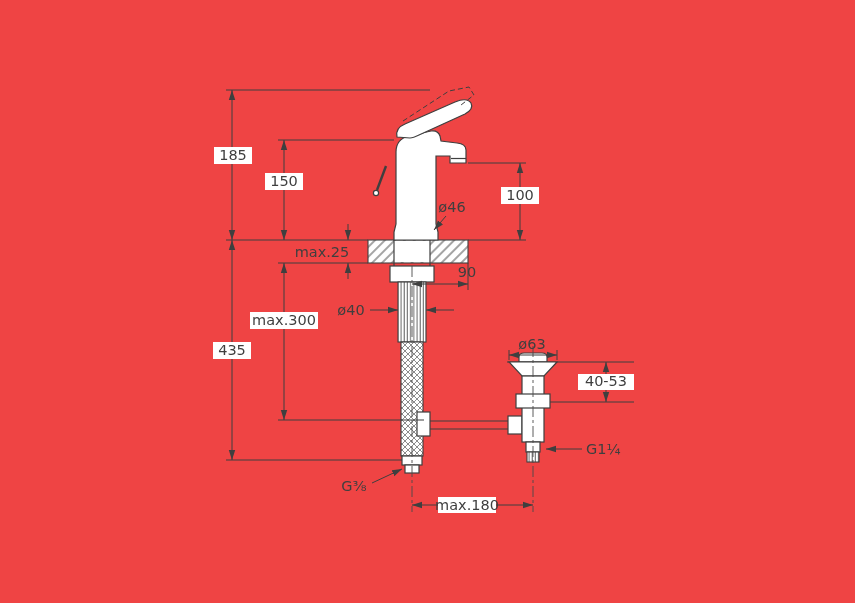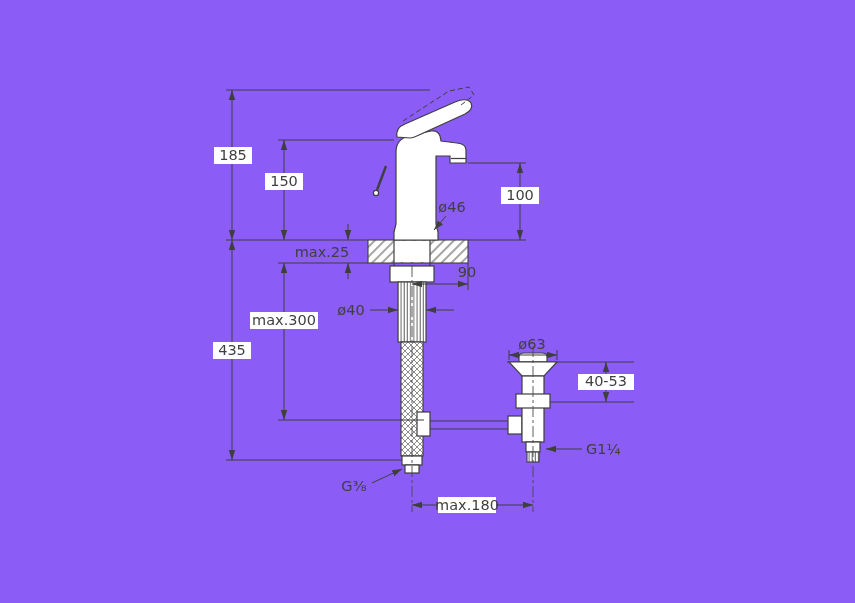--- a/index.html
+++ b/index.html
@@ -1,19 +1,19 @@
 <!DOCTYPE html>
 <html><head>
 <meta charset="utf-8">
 <style>
   html,body{margin:0;padding:0;background:#ffffff;}
   .canvas{
     position:relative;
     width:855px;height:603px;
-    background:#8b5cf6;
+    background:#ef4444;
     overflow:hidden;
     font-family:"DejaVu Sans","Liberation Sans",sans-serif;
   }
   svg{position:absolute;left:0;top:0;}
   .part{fill:#ffffff;stroke:#3f3f3f;stroke-width:1.2;}
   .ln{fill:none;stroke:#3f3f3f;stroke-width:1.2;}
   .dashed{fill:none;stroke:#3f3f3f;stroke-width:1;stroke-dasharray:5 3;}
   .cl{fill:none;stroke:#4a4a4a;stroke-width:0.9;stroke-dasharray:11 3 3 3;}
   .dim{fill:none;stroke:#3f3f3f;stroke-width:1;}
   .lblbg{fill:#ffffff;stroke:none;}

